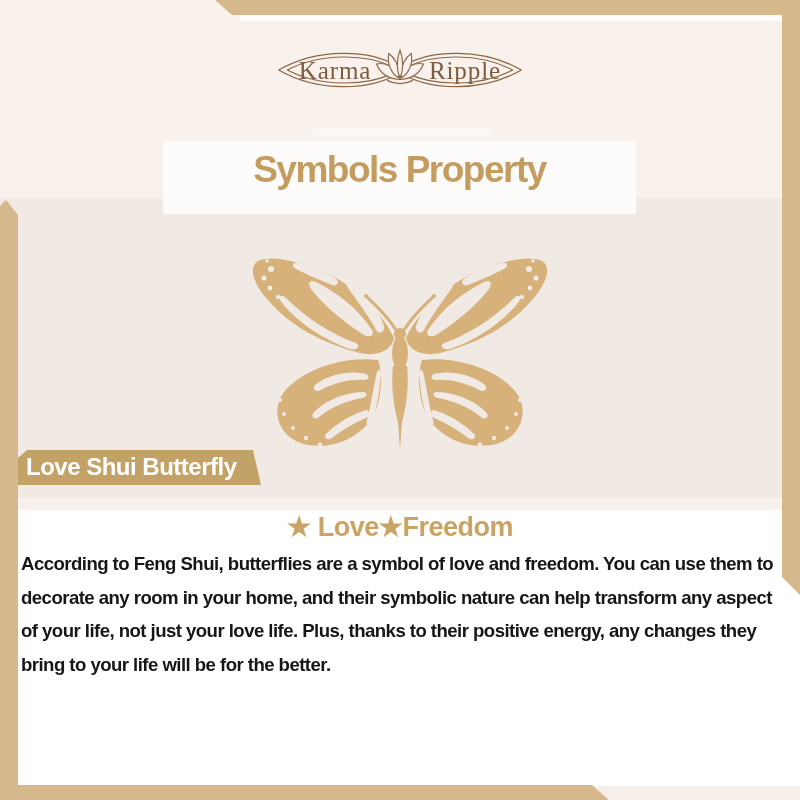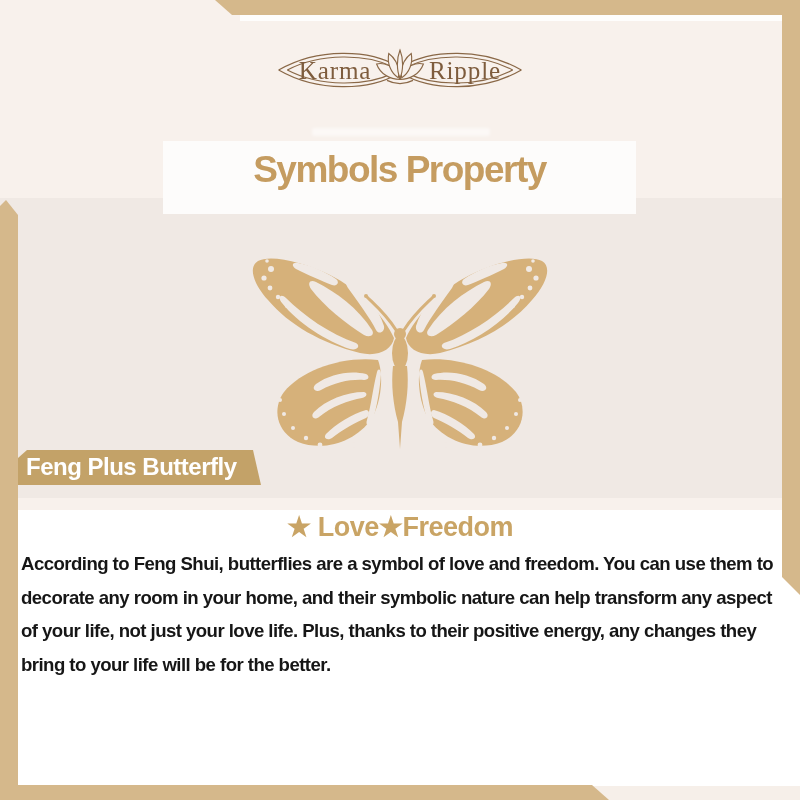--- a/index.html
+++ b/index.html
@@ -142,21 +142,21 @@
       <use href="#bfly-right"></use>
       <use href="#bfly-right" transform="matrix(-1 0 0 1 340 0)"></use>
 
       <circle fill="#d6b17a" cx="170" cy="92" r="6"></circle>
       <ellipse fill="#d6b17a" cx="170" cy="111" rx="8" ry="17"></ellipse>
       <path fill="#d6b17a" d="M163,124 C161,142 163,162 168,180 L170,207 L172,180 C177,162 179,142 177,124 Z"></path>
     </svg>
   </div>
 
   <div class="abs banner">
-    <span>Feng Plus Butterfly</span>
+    <span>Love Shui Butterfly</span>
   </div>
 
   <div class="abs description">
     <p>According to Feng Shui, butterflies are a symbol of love and freedom. You can use them to decorate any room in your home, and their symbolic nature can help transform any aspect of your life, not just your love life. Plus, thanks to their positive energy, any changes they bring to your life will be for the better.</p>
   </div>
 
   <div class="abs traits">★ Love★Freedom</div>
 
 </div>
 

